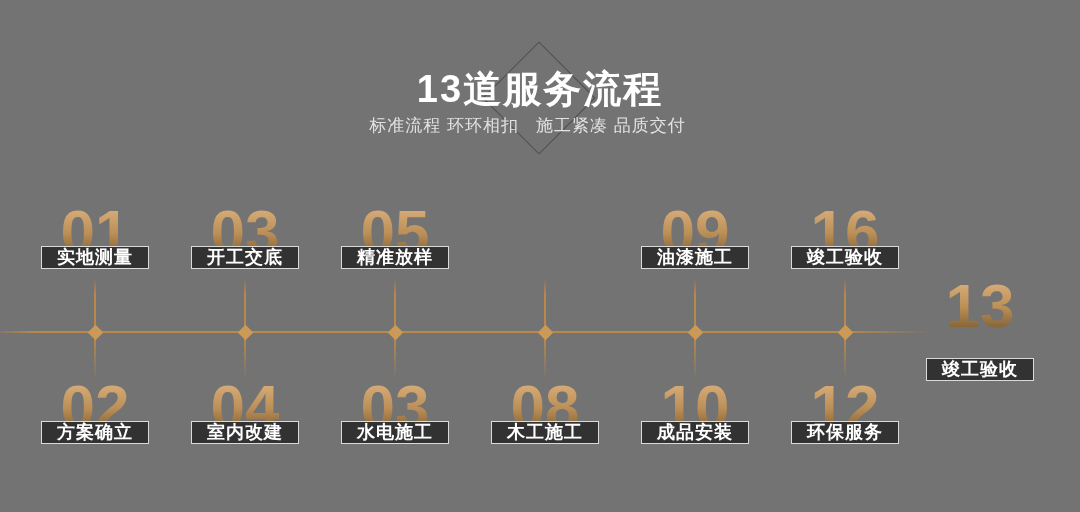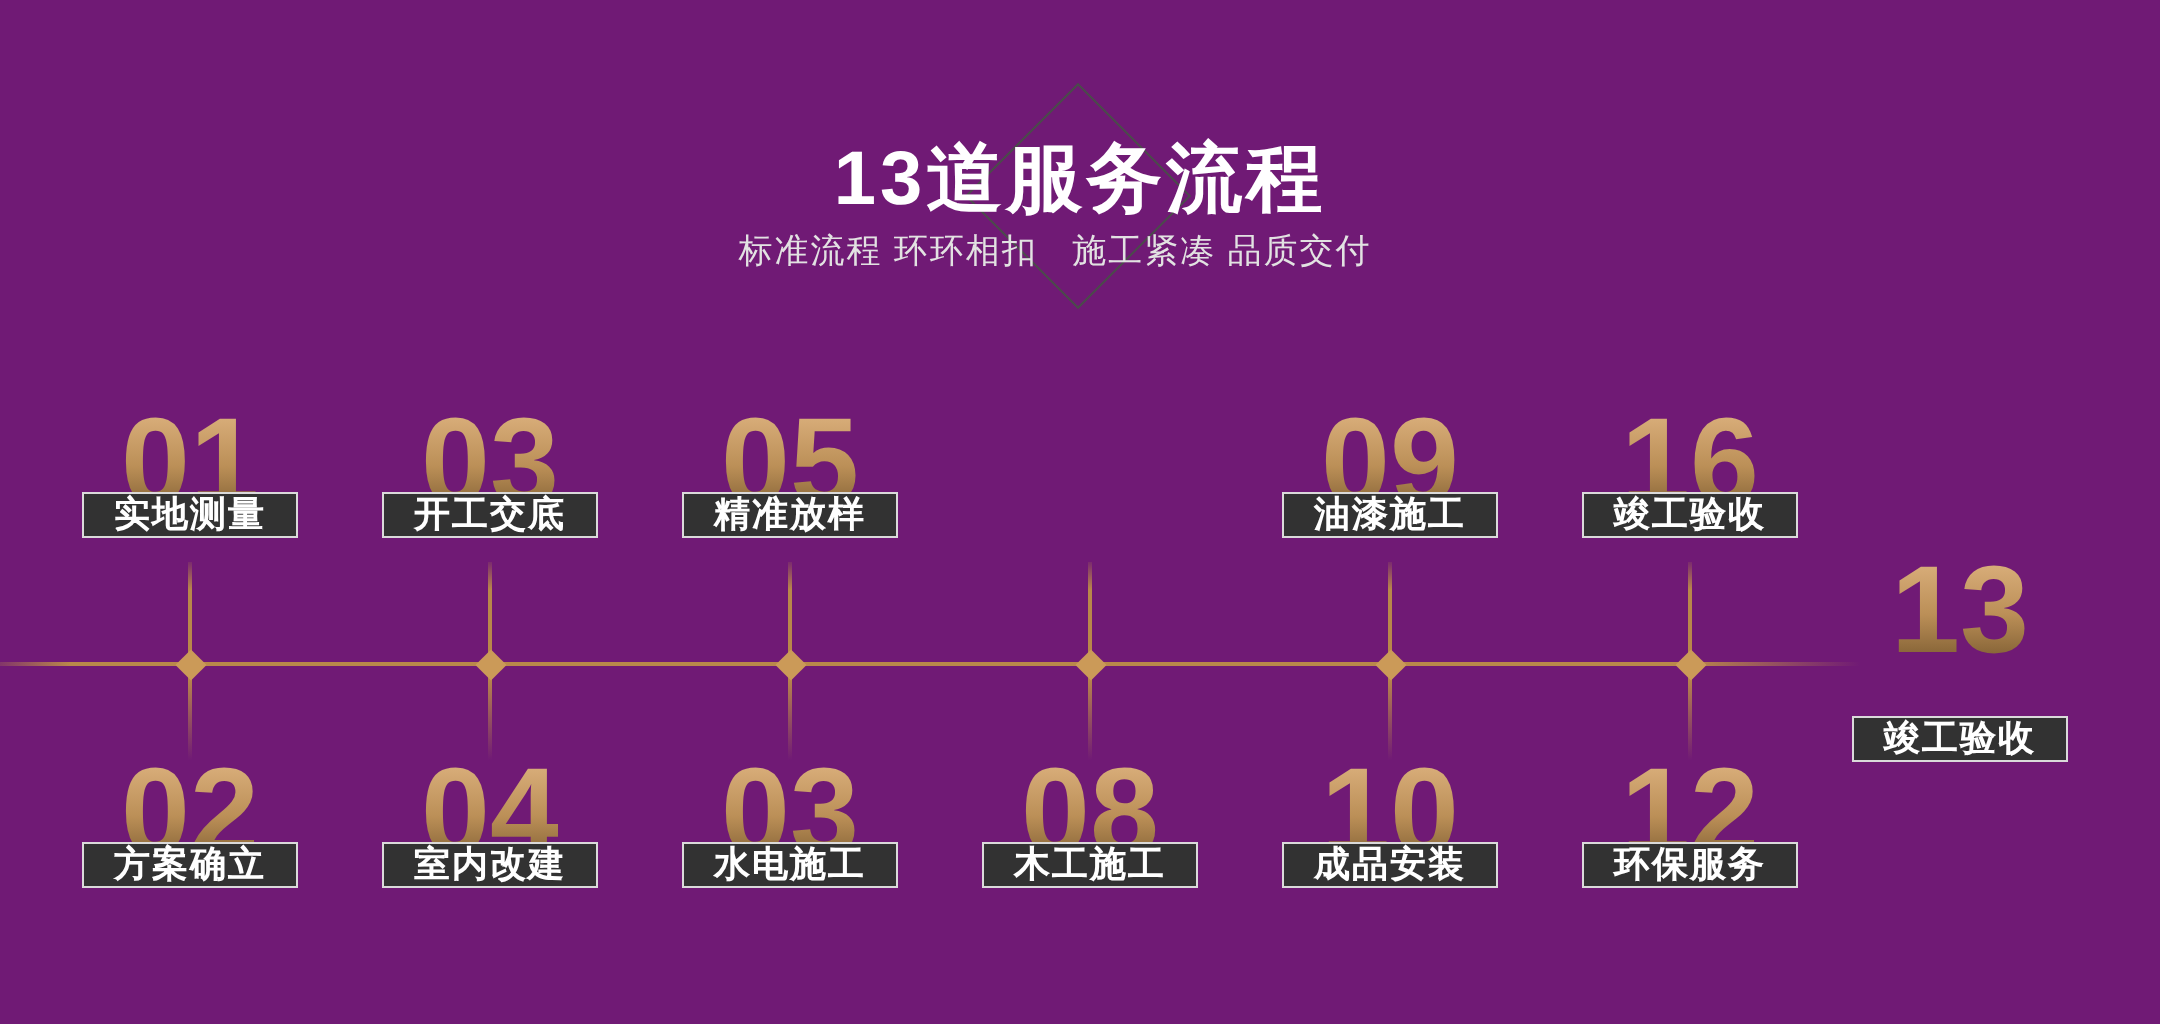--- a/index.html
+++ b/index.html
@@ -1,18 +1,18 @@
 <!DOCTYPE html>
 <html style="--gold: #b9884a; --gold-bright: #cb9a58;"><head>
 <meta charset="utf-8">
 <style>
   html,body { margin:0; padding:0; background:#111; }
   .stage {
     position:relative; width:1080px; height:512px;
-    background:#701a75; overflow:hidden;
+    background:#737373; overflow:hidden;
     font-family:"Liberation Sans", sans-serif;
   }
 
   
   .title-diamond {
     position:absolute; left:499px; top:58px;
     width:78px; height:78px;
     border:1px solid #4b4b4b;
     transform:rotate(45deg);
   }

